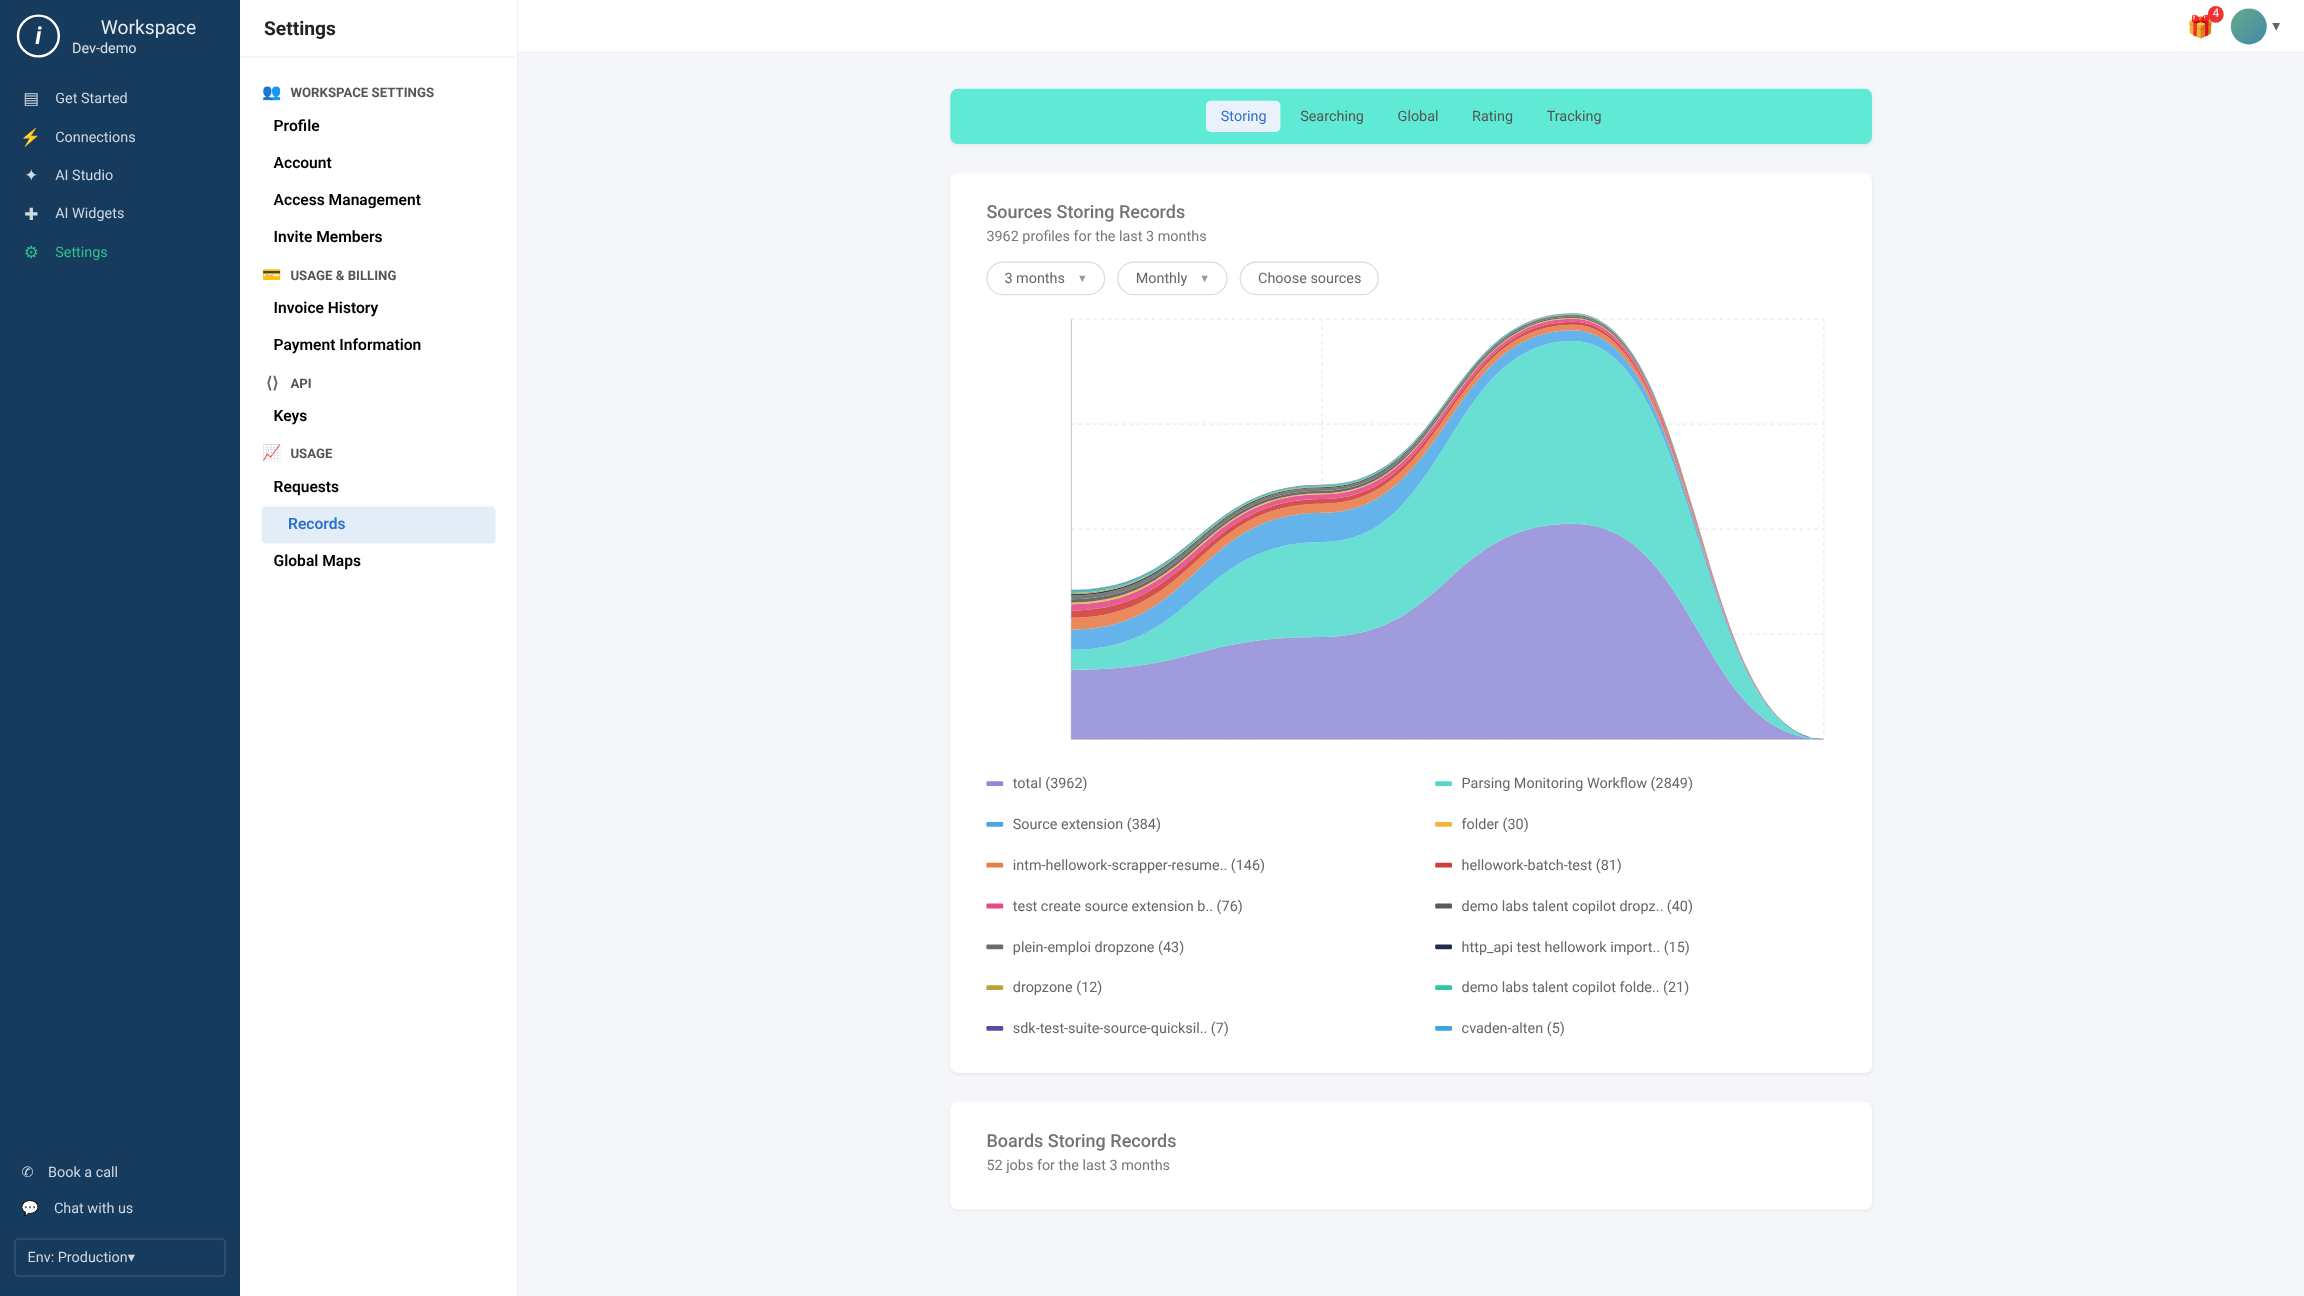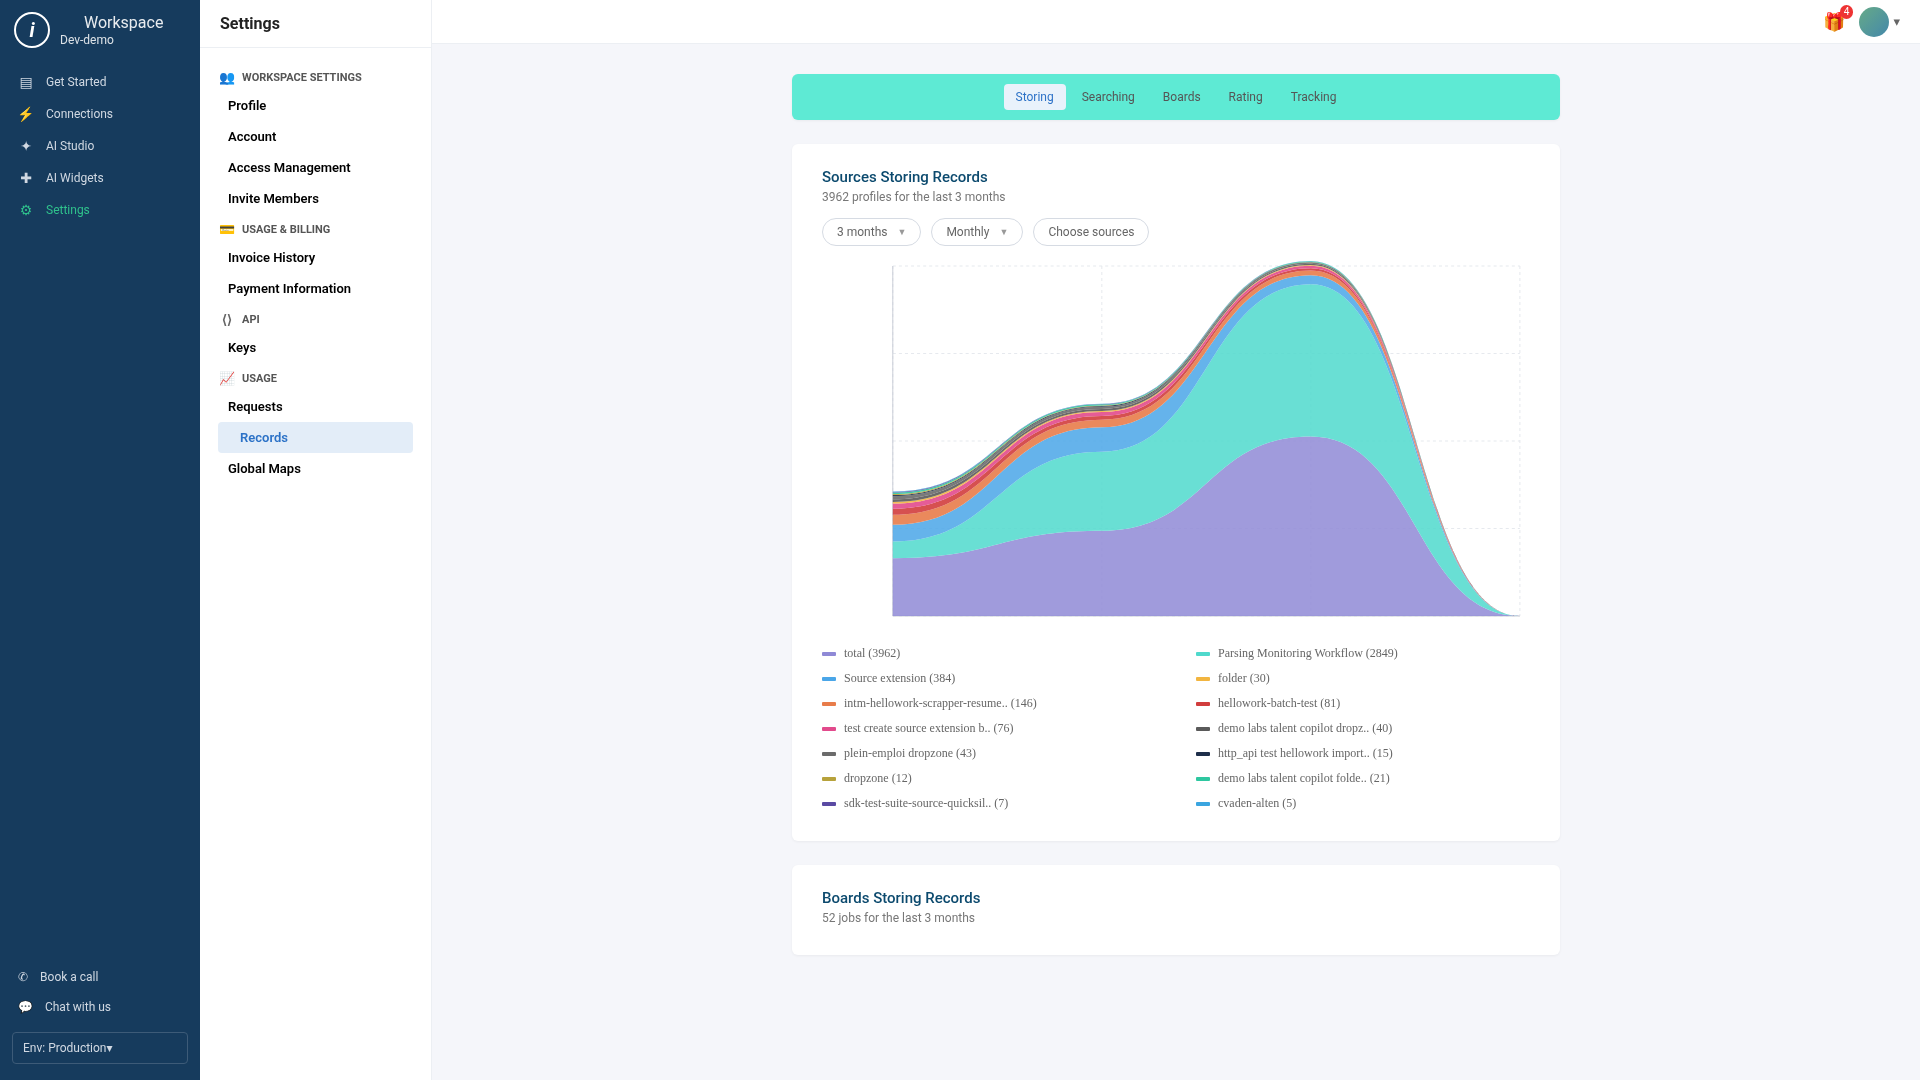--- a/index.html
+++ b/index.html
@@ -36,28 +36,28 @@
 .badge { position:absolute; top:-6px; right:-8px; background:#e33; color:#fff; font-size:10px; border-radius:8px; padding:0 4px; line-height:14px; }
 .avatar { width:30px; height:30px; border-radius:50%; background:linear-gradient(135deg,#6a8,#48a); display:inline-block; }
 .av-wrap { display:flex; align-items:center; gap:4px; cursor:pointer; color:#666; }
 
 
 .content { flex:1; overflow:auto; padding: 30px 0 40px; display:flex; flex-direction:column; align-items:center; }
 .tabs-card { width:768px; background:#5eead4; border-radius:6px; box-shadow:0 1px 3px rgba(0,0,0,.05); padding: 10px 0; display:flex; justify-content:center; gap:4px; margin-bottom:24px;}
 .tab { padding:6px 12px; font-size:12px; color:#555; cursor:pointer; border-radius:4px; }
 .tab.active { background:#e9f2fb; color:#2c72c7; }
 .chart-card { width:768px; background:#fff; border-radius:6px; box-shadow:0 1px 3px rgba(0,0,0,.05); padding: 24px 30px 30px; margin-bottom:24px; }
-.chart-title { font-size:15px; font-weight:500; color:#0c4a6e; margin-bottom:4px; }
+.chart-title { font-size:15px; font-weight:500; color:#737373; margin-bottom:4px; }
 .chart-sub { font-size:12px; color:#777; margin-bottom:14px; }
 .controls { display:flex; gap:10px; margin-bottom:10px; }
 .pill { border:1px solid #d6dbe3; border-radius:18px; padding:6px 14px; font-size:12px; color:#666; display:flex; align-items:center; gap:10px; cursor:pointer; background:#fff;}
 .pill .caret { font-size:9px; color:#999; }
 .plot { width:100%; height:370px; position:relative; }
 .plot svg { width:100%; height:100%; }
-.legend { display:grid; grid-template-columns:1fr 1fr; gap:10px 40px; margin-top:20px;font-family:Liberation Serif, serif; }
+.legend { display:grid; grid-template-columns:1fr 1fr; gap:20px 40px; margin-top:20px; }
 .legend-item { display:flex; align-items:center; gap:8px; font-size:12px; color:#666; }
 .swatch { width:14px; height:4px; border-radius:1px; display:inline-block; }
 .chart-card.second .chart-sub { margin-bottom:0; }
 
 
 .gridline { stroke:#e6e9ee; stroke-width:1; stroke-dasharray:3 3;}
 .axis { stroke:#c9ced6; stroke-width:1;}
 </style>
 </head>
 <body>
@@ -151,21 +151,21 @@
       <div class="av-wrap">
           <span class="avatar"></span>
           <span>▾</span>
         </div>
     </div>
 
     <div class="content">
       <div class="tabs-card">
         <div class="tab active">Storing</div>
         <div class="tab">Searching</div>
-        <div class="tab">Boards</div>
+        <div class="tab">Global</div>
         <div class="tab">Rating</div>
         <div class="tab">Tracking</div>
       </div>
 
       <div class="chart-card">
         <div class="chart-title">Sources Storing Records</div>
         <div class="chart-sub">3962 profiles for the last 3 months</div>
         <div class="controls">
           <div class="pill">
               <span>3 months</span>

